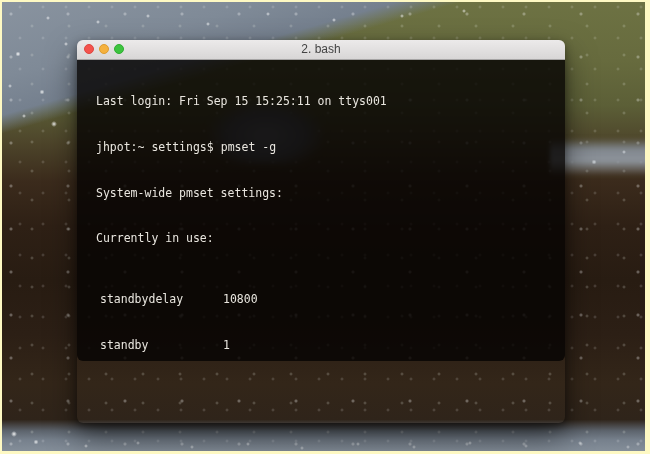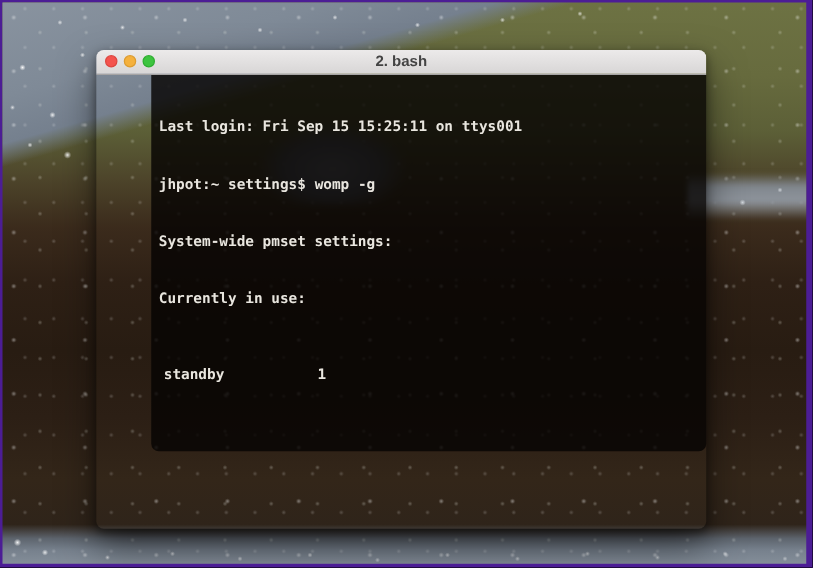--- a/index.html
+++ b/index.html
@@ -1,17 +1,17 @@
 <!DOCTYPE html>
 <html><head>
 <meta charset="utf-8">
 <style>
   html,body{margin:0;padding:0;background:#000;}
-  .frame{position:relative;width:650px;height:454px;background:#4c1d95;overflow:hidden;
-         font-family:"Liberation Sans",sans-serif;font-weight:bold;}
+  .frame{position:relative;width:650px;height:454px;background:#fef9c3;overflow:hidden;
+         font-family:"Liberation Sans",sans-serif;}
   .photo{position:absolute;left:2px;top:2px;right:5px;bottom:3px;overflow:hidden;
     background:linear-gradient(180deg,
       #6d7243 0%, #676b3e 13%, #5c5f37 23%, #4e462b 31%, #3b2b1c 40%,
       #2e2015 50%, #281c12 62%, #2c1f15 74%, #332619 85%, #2f241a 93%,
       #5d646d 95.5%, #76808c 97.5%, #848e99 100%);}
   
   .water-top{position:absolute;left:-60px;top:-151px;width:820px;height:300px;
     transform:rotate(-16deg);transform-origin:0 100%;z-index:1;
     background:linear-gradient(180deg,#9aa3ae 0%, #8a94a0 55%, #7f8a97 82%,
       #75808e 94%, rgba(117,128,142,0) 100%);}
@@ -65,23 +65,23 @@
     border-radius:6px;box-shadow:0 14px 30px rgba(0,0,0,.5), 0 3px 8px rgba(0,0,0,.4);}
   .titlebar{position:relative;height:19px;border-radius:6px 6px 0 0;
     background:linear-gradient(#eceaea,#d8d6d6);border-bottom:1px solid #a6a4a4;}
   .title{text-align:center;font-size:12px;line-height:19px;color:#434343;}
   .lights{position:absolute;left:7px;top:4px;display:flex;gap:5px;}
   .light{width:10px;height:10px;border-radius:50%;box-sizing:border-box;}
   .light.red{background:#f4534d;border:1px solid #dd4740;}
   .light.yellow{background:#f5b13d;border:1px solid #dd9c30;}
   .light.green{background:#3dc43f;border:1px solid #2fae31;}
   .term{height:301px;box-sizing:border-box;border-radius:0 0 6px 6px;overflow:hidden;
-    background:rgba(6,4,3,.82);padding:4px 6px 0 6px;
+    background:rgba(6,4,3,.82);padding:4px 6px 0 19px;
     font-family:"DejaVu Sans Mono",monospace;font-size:11.5px;line-height:15.2px;
-    color:#e9e6df;white-space:pre;margin-left:44px;}
+    color:#e9e6df;white-space:pre;}
   .line{height:15.2px;}
   .setting{padding-left:4px;}
   .k{display:inline-block;width:123px;}
   .cmd{margin-left:7px;}
 </style>
 </head>
 <body>
 
 <div class="frame">
   <div class="photo">
@@ -96,24 +96,25 @@
         <div class="lights">
           <span class="light red"></span>
           <span class="light yellow"></span>
           <span class="light green"></span>
         </div>
         <div class="title">2. bash</div>
       </div>
 
       <div class="term">
         <div class="line">Last login: Fri Sep 15 15:25:11 on ttys001</div>
-        <div class="line"><span>jhpot:~ settings$</span><span class="cmd">womp -g</span></div>
+        <div class="line"><span>jhpot:~ settings$</span><span class="cmd">pmset -g</span></div>
         <div class="line">System-wide pmset settings:</div>
         <div class="line">Currently in use:</div>
 
+        <div class="line setting"><span class="k">standbydelay</span><span>10800</span></div>
         <div class="line setting"><span class="k">standby</span><span>1</span></div>
         
         
         
         
         
         
         
         
         

